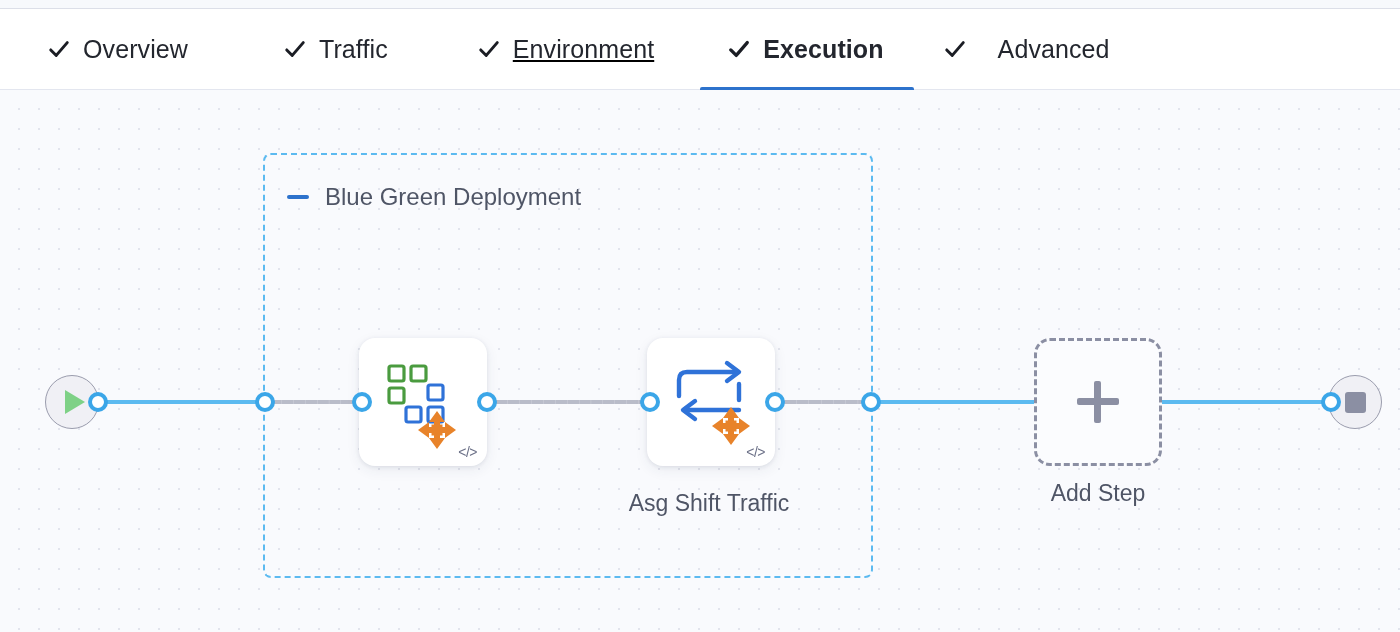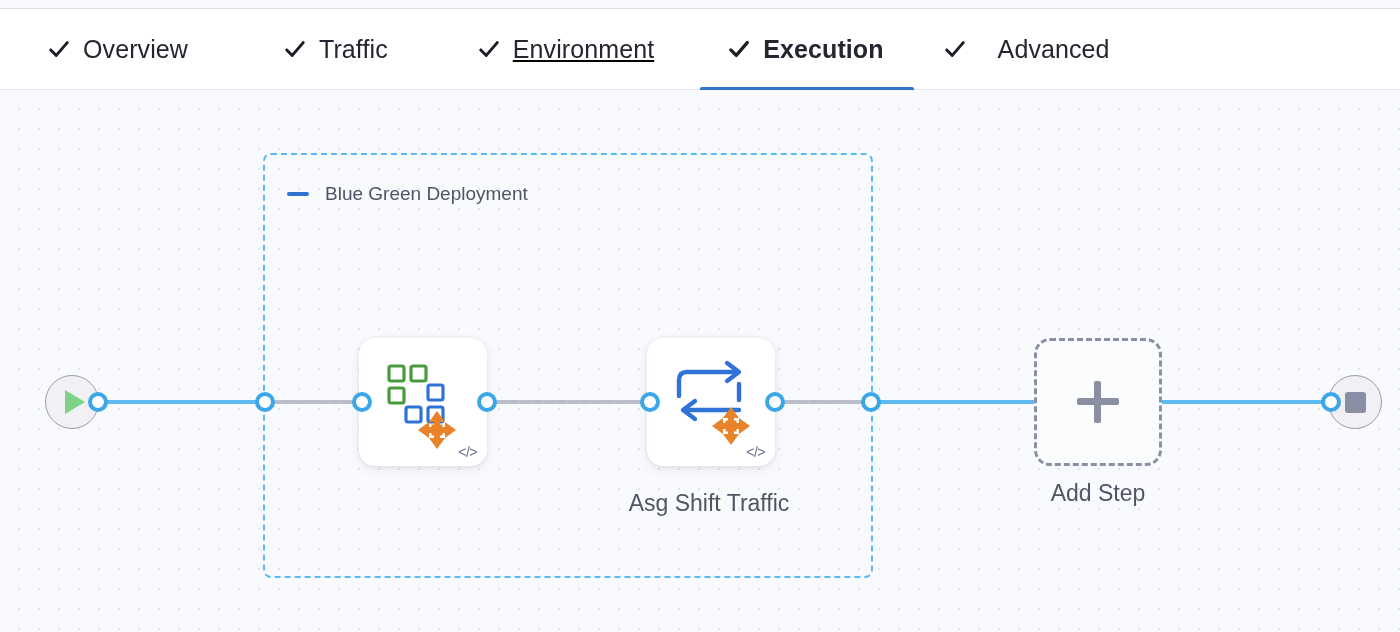--- a/index.html
+++ b/index.html
@@ -110,21 +110,21 @@
   }
   .collapse-icon {
     width: 22px;
     height: 4px;
     background: #2d72cc;
     border-radius: 2px;
     display: block;
     cursor: pointer;
   }
   .stage-title {
-    font-size: 19px;
+    font-size: 24px;
     color: #4f5566;
   }
 
   
   .line {
     position: absolute;
     height: 4px;
     top: 310px;
     border-radius: 2px;
   }

